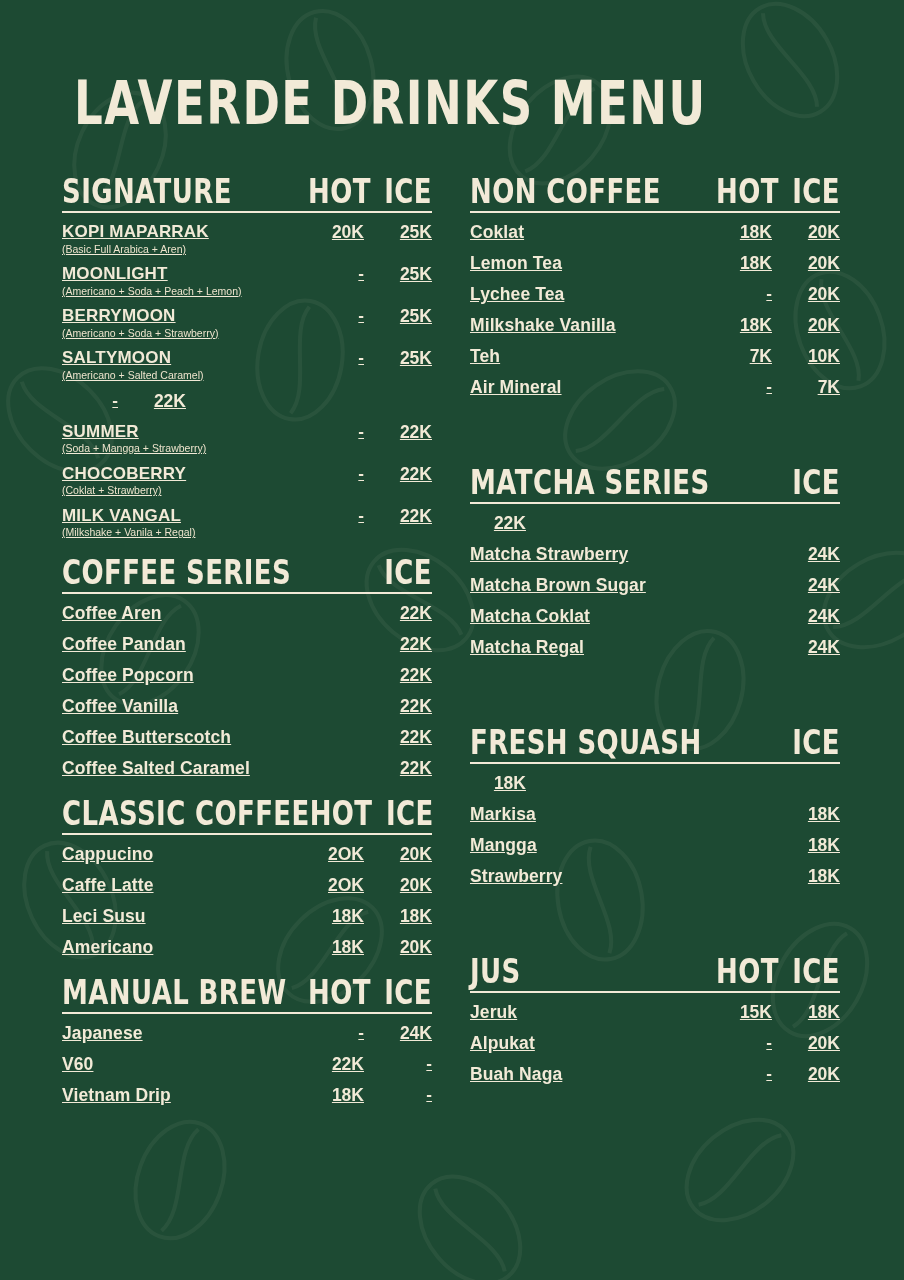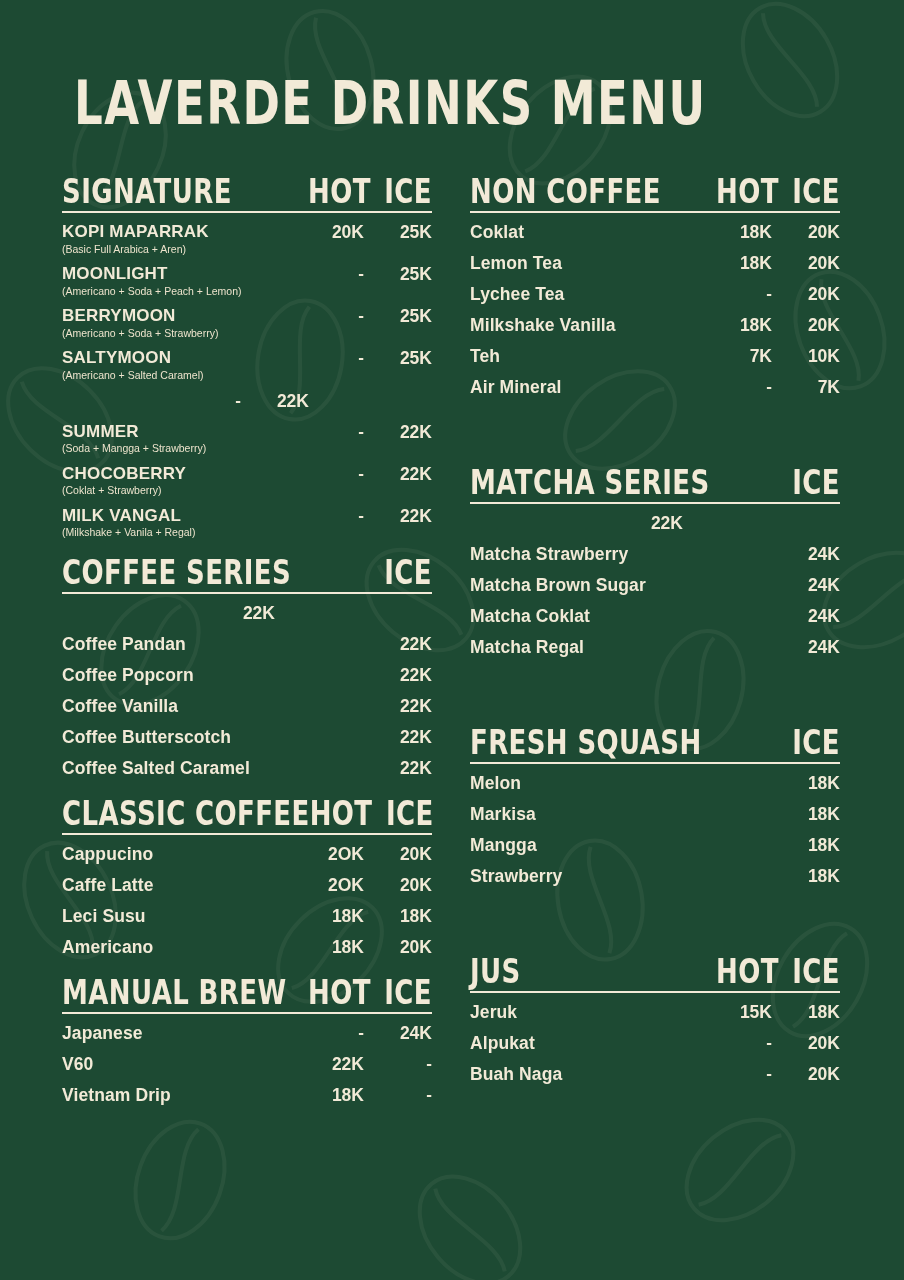--- a/index.html
+++ b/index.html
@@ -95,23 +95,24 @@
     white-space: nowrap;
   }
   .section-col + .section-col { margin-left: 12px; }
 
   
   .rows { padding-top: 9px; }
 
   .row {
     display: flex;
     align-items: flex-start;
-    justify-content: center;
+    justify-content: flex-start;
     margin-bottom: 9px;
     min-height: 22px;
+    text-decoration: underline;
   }
   .row-label { flex: 1 1 auto; padding-right: 10px; }
   .row-name {
     font-weight: 700;
     font-size: 17.5px;
     letter-spacing: 0.1px;
     line-height: 1.15;
   }
   .row-name.caps {
     text-transform: uppercase;
@@ -265,20 +266,23 @@
         <div style="height: 14px;"></div>
         <div class="section">
           <div class="section-head">
             <div class="section-name">COFFEE SERIES</div>
             <div class="section-cols">
               <div class="section-col">ICE</div>
             </div>
           </div>
           <div class="rows">
             <div class="row">
+              <div class="row-label">
+                <div class="row-name">Coffee Aren</div>
+              </div>
               <div class="row-prices">
                 <div class="price">22K</div>
               </div>
             </div>
             <div class="row">
               <div class="row-label">
                 <div class="row-name">Coffee Pandan</div>
               </div>
               <div class="row-prices">
                 <div class="price">22K</div>
@@ -523,23 +527,20 @@
         <div style="height: 64px;"></div>
         <div class="section">
           <div class="section-head">
             <div class="section-name">FRESH SQUASH</div>
             <div class="section-cols">
               <div class="section-col">ICE</div>
             </div>
           </div>
           <div class="rows">
             <div class="row">
-              <div class="row-label">
-                <div class="row-name">Melon</div>
-              </div>
               <div class="row-prices">
                 <div class="price">18K</div>
               </div>
             </div>
             <div class="row">
               <div class="row-label">
                 <div class="row-name">Markisa</div>
               </div>
               <div class="row-prices">
                 <div class="price">18K</div>

